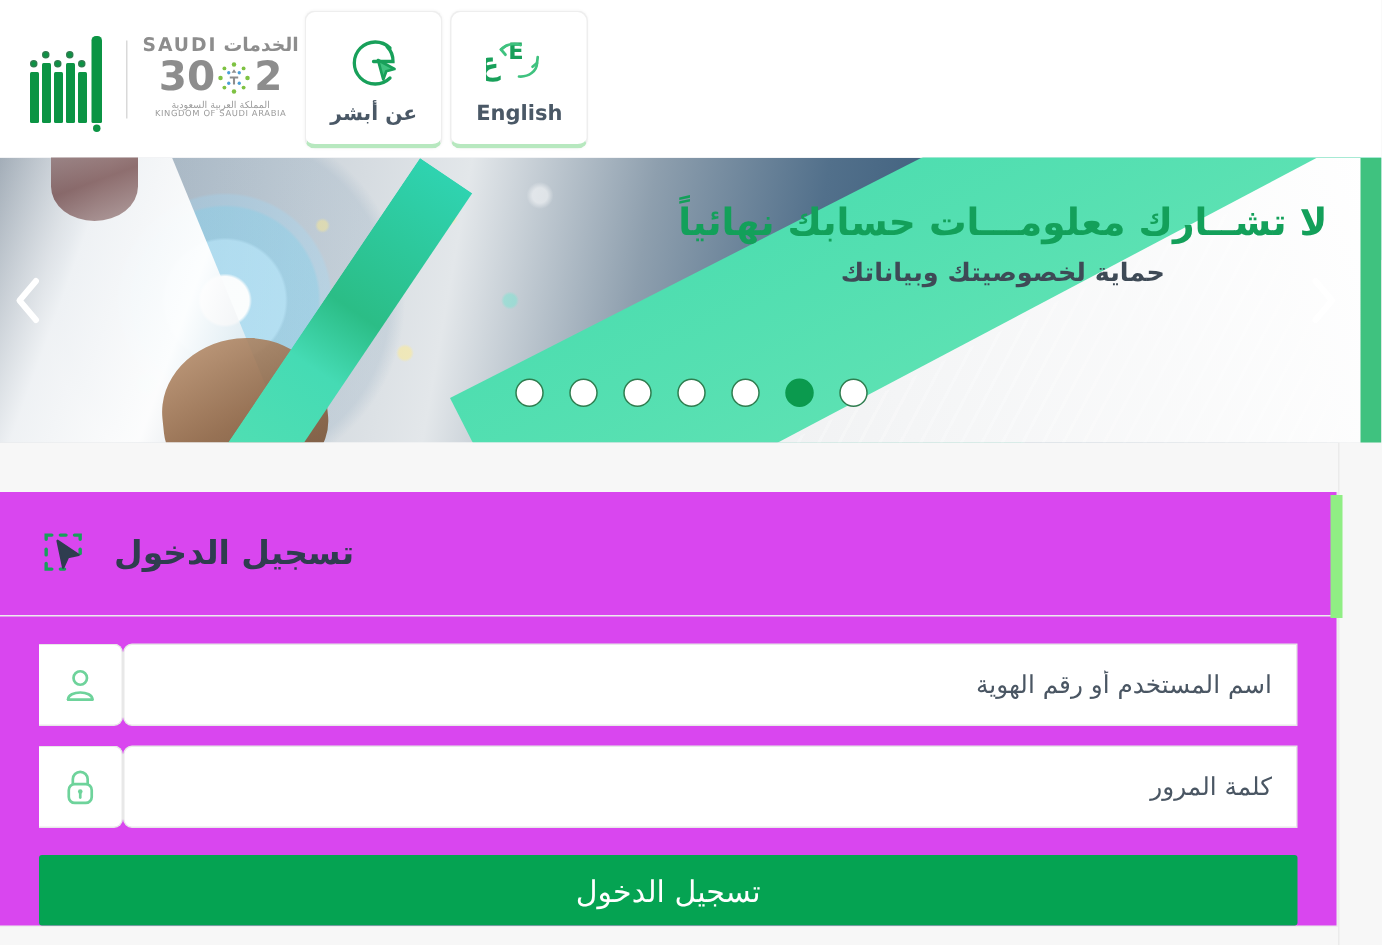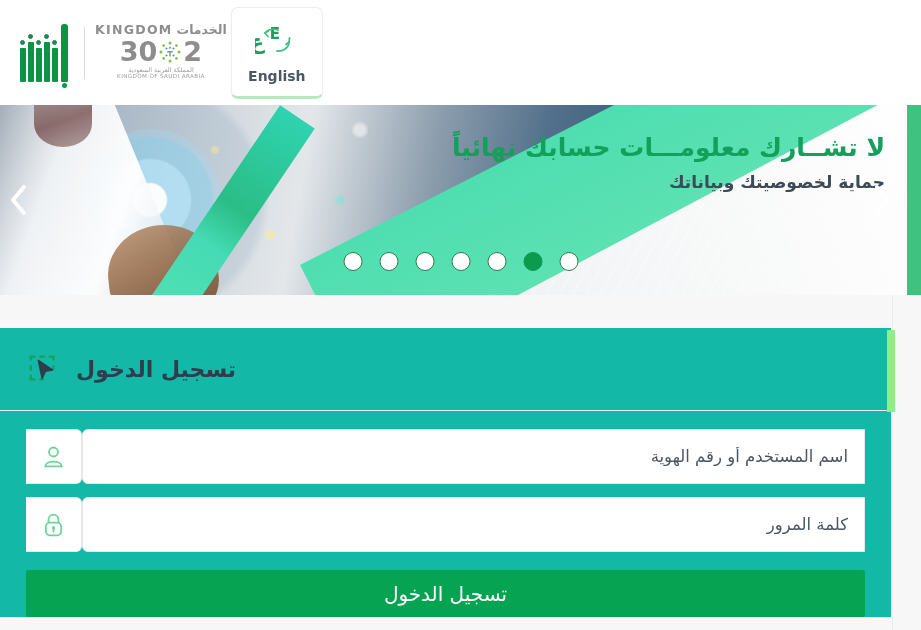--- a/index.html
+++ b/index.html
@@ -262,21 +262,21 @@
     width: 640px; height: 190px;
     background: repeating-linear-gradient(118deg, rgba(255,255,255,0.0) 0 10px, rgba(255,255,255,0.55) 10px 12px);
     clip-path: polygon(100% 0, 100% 100%, 38% 100%, 95% 0);
     opacity: 0.45;
   }
 
   .banner-text {
     position: absolute;
     right: 36px;
     top: 26px;
-    text-align: right;
+    text-align: center;
     direction: rtl;
     z-index: 6;
   }
   .banner-title {
     font-size: 25px;
     font-weight: bold;
     color: #13a05a;
     line-height: 1.32;
     white-space: nowrap;
   }
@@ -328,21 +328,21 @@
     background: #0b9a4e;
     border-color: #0b9a4e;
   }
 
   
   .login-card {
     position: absolute;
     left: 0;
     top: 328px;
     width: 892px;
-    background: #14b8a6;
+    background: #d946ef;
     border: 1px solid #eeeeee;
     border-top: none;
     border-left: none;
   }
 
   .login-head {
     height: 83px;
     display: flex;
     flex-direction: row-reverse;
     align-items: center;
@@ -460,21 +460,21 @@
         <div class="dot" style="right:35px;top:16px;"></div>
         <div class="dot" style="right:43px;top:22px;"></div>
         <div class="basedot"></div>
       </div>
 
       <div class="divider-v"></div>
 
       <div class="vision-logo">
         <div class="vision-top">
           <span>الخدمات</span>
-          <span>KINGDOM</span>
+          <span>SAUDI</span>
         </div>
         <div class="vision-num">
           <span>2</span>
           <span class="vision-emblem">
             <svg viewBox="0 0 24 24" width="24" height="24">
               <g fill="#7ec242">
                 <circle cx="12" cy="3" r="1.5"></circle>
                   <circle cx="12" cy="21" r="1.5"></circle>
                 <circle cx="3" cy="12" r="1.5"></circle>
                   <circle cx="21" cy="12" r="1.5"></circle>
@@ -494,20 +494,30 @@
           </span>
           <span>30</span>
         </div>
         <div class="vision-sub1">المملكة العربية السعودية</div>
         <div class="vision-sub2">KINGDOM OF SAUDI ARABIA</div>
       </div>
     </div>
 
     <div class="nav-buttons">
 
+      <div class="nav-btn">
+        <span class="nav-icon">
+          <svg viewBox="0 0 44 42" width="44" height="42">
+            <path d="M33 12 A14 14 0 1 0 33 32" fill="none" stroke="#18a05a" stroke-width="2.2" stroke-linecap="round"></path>
+            <path d="M22 21 L35 21 A14 14 0 0 0 31 11" fill="none" stroke="#18a05a" stroke-width="2.2" stroke-linecap="round"></path>
+            <path d="M25 20 L36 26 L30.5 27.5 L28.5 33 Z" fill="#3fc27f" stroke="#18a05a" stroke-width="1.8" stroke-linejoin="round"></path>
+          </svg>
+        </span>
+        <span class="nav-label">عن أبشر</span>
+      </div>
 
 
 
       <div class="nav-btn en">
         <span class="nav-icon">
           <svg viewBox="0 0 44 42" width="44" height="42">
             <text x="9" y="29" font-family="DejaVu Sans, sans-serif" font-size="21" fill="#18a05a" font-weight="bold">ع</text>
             <text x="25" y="19" font-family="DejaVu Sans, sans-serif" font-size="15" fill="#18a05a" font-weight="bold">E</text>
             <path d="M10 13 A11 9 0 0 1 23 10" fill="none" stroke="#3fc27f" stroke-width="1.8" stroke-linecap="round"></path>
             <path d="M10 13 L13.5 10.5 M10 13 L13 16.5" fill="none" stroke="#3fc27f" stroke-width="1.8" stroke-linecap="round"></path>

